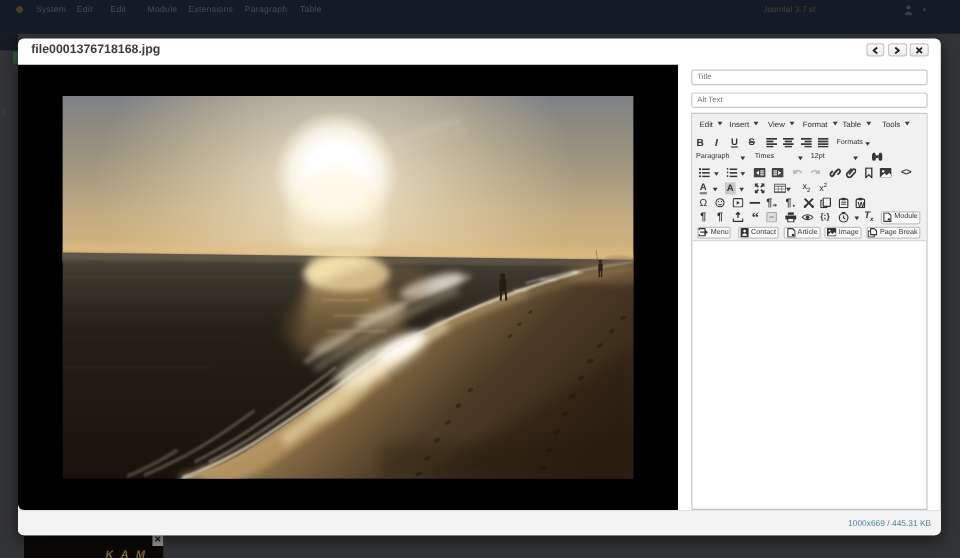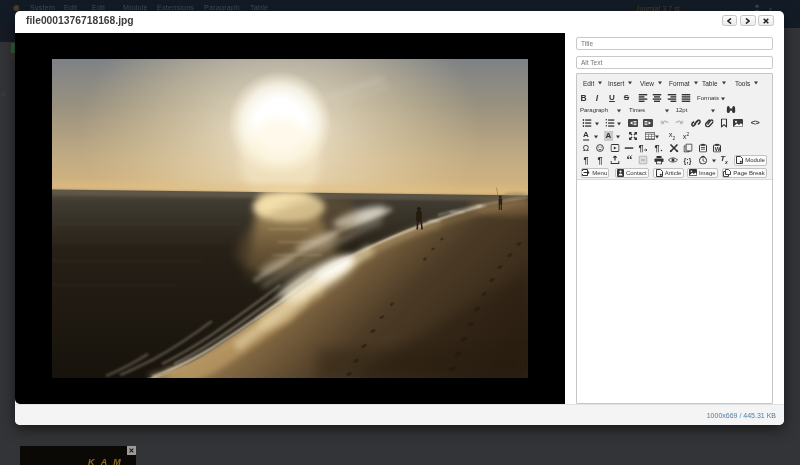--- a/index.html
+++ b/index.html
@@ -9,21 +9,21 @@
   #topbar { position:absolute; left:0; top:0; width:800px; height:28px; background:#131c26; }
   .tm { position:absolute; top:3px; font-size:7.2px; color:#434c5a; letter-spacing:.2px; }
   #jtxt { position:absolute; top:5px; font-size:7px; color:#49422f; }
   #darkL { position:absolute; left:0; top:28px; width:15px; height:14px; background:#161b24; }
   #greenbtn { position:absolute; left:11px; top:43px; width:4.5px; height:9.5px; background:#30603a; }
   #lmark { position:absolute; left:1px; top:91px; font-size:6px; color:#454545; }
   #thumb { position:absolute; left:20px; top:446px; width:116px; height:19px; background:#0b0906; }
   #thumbx { position:absolute; left:127px; top:446px; width:9px; height:9px; background:#9b9b99; color:#111; font-size:7px; font-weight:bold; text-align:center; line-height:9px; }
   #ktxt { position:absolute; left:88px; top:457px; font-size:9px; font-style:italic; font-weight:bold; color:#8a6d22; letter-spacing:2px; }
   
-  #modal { position:absolute; left:15px; top:11px; width:769px; height:414px; background:#fff; border-radius:5px; box-shadow:0 4px 14px rgba(0,0,0,.55); }
+  #modal { position:absolute; left:15px; top:32px; width:769px; height:414px; background:#fff; border-radius:5px; box-shadow:0 4px 14px rgba(0,0,0,.55); }
   #mtitle { position:absolute; left:11px; top:4px; font-size:10.3px; font-weight:bold; color:#3c3c3c; }
   .navb { position:absolute; top:4px; width:15.5px; height:10.5px; background:linear-gradient(#fcfcfc,#ececec); border:1px solid #c6c6c6; border-radius:2.5px; color:#222; text-align:center; }
   .navb svg { display:block; margin:2px auto 0; }
   
   #viewer { position:absolute; left:0; top:22px; width:550px; height:370.5px; background:#000; border-bottom-left-radius:5px; }
   #photo { position:absolute; left:37px; top:25.5px; width:476px; height:319px; }
   
   .inp { position:absolute; left:561px; width:197px; height:12.5px; border:1px solid #c9c9c9; border-radius:2px; background:#fff; font-size:6.5px; color:#a9a9a9; padding-left:4px; line-height:11px; }
   #editor { position:absolute; left:561px; top:62px; width:197px; height:330.5px; border:1px solid #c5c5c5; border-radius:1px; background:#fff; }
   #tbar { position:absolute; left:0; top:0; width:195px; height:106px; background:#f1f1f2; border-bottom:1px solid #d9d9d9; }

